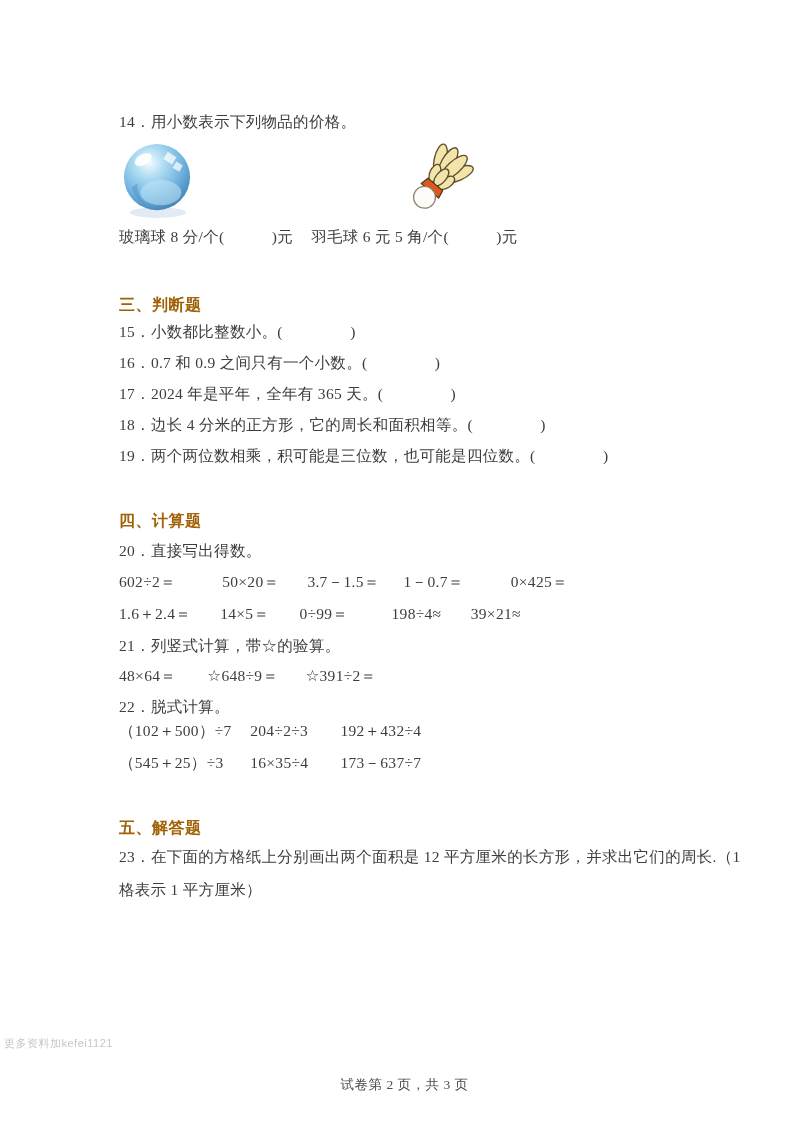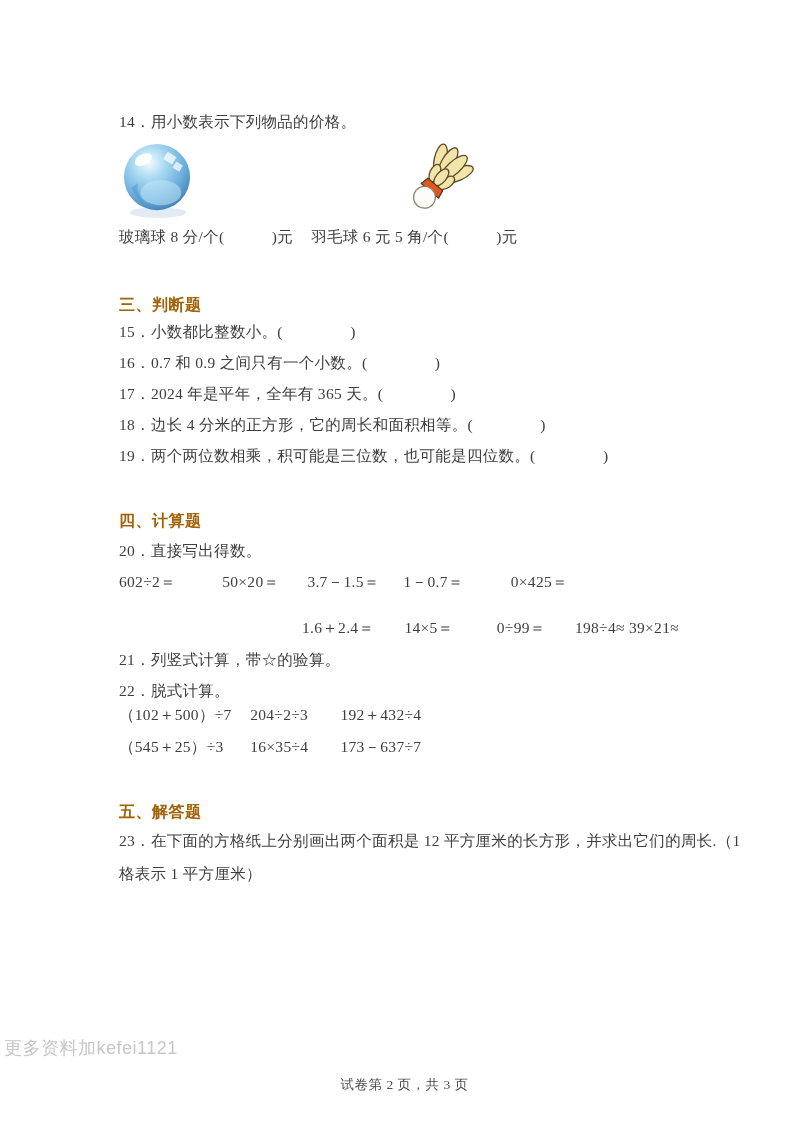--- a/index.html
+++ b/index.html
@@ -37,21 +37,21 @@
   .img{display:inline-block;}
   .shuttle{margin-left:204px;margin-top:-4px;}
   .marble{margin-top:3px;}
   .price-line{margin-top:7px;}
   .sec3{margin-top:48px;}
   .judge{margin-top:11px;}
   .judge-first{margin-top:7px;}
   .sec4{margin-top:45px;}
   .q20label{margin-top:10px;}
   .r20a{margin-top:11px;}
-  .r20b{margin-top:26px;text-align:right;}
+  .r20b{margin-top:12px;}
   .q21label{margin-top:12px;}
   .r21{margin-top:10px;}
   .q22label{margin-top:11px;font-family:Liberation Serif, serif;}
   .r22a{margin-top:4px;}
   .r22b{margin-top:12px;}
   .sec5{margin-top:45px;}
   .q23a{margin-top:9px;}
   .q23b{margin-top:13px;}
   
   .row span{display:inline-block;}
@@ -62,21 +62,21 @@
   .wk{display:inline-block;width:188px;}
   .footer{
     position:absolute;left:8px;top:1076px;width:100%;
     text-align:center;
     font-size:13.5px;color:#4c4c4c;
     font-family:"Liberation Serif","DejaVu Serif",serif;
     letter-spacing:0.5px;
   }
   .watermark{
     position:absolute;left:4px;top:1036px;
-    font-size:18px;color:#c7c7c7;
+    font-size:11px;color:#c7c7c7;
     font-family:"Liberation Sans","DejaVu Sans",sans-serif;
     letter-spacing:0.5px;
   }
 </style>
 </head>
 <body>
 
 <div class="page">
   <main class="content">
 
@@ -147,20 +147,25 @@
     </p>
     <p class="line row r20b">
       <span class="ce">1.6＋2.4＝</span>
       <span class="cf">14×5＝</span>
       <span class="cg">0÷99＝</span>
       <span class="ch">198÷4≈</span>
       <span>39×21≈</span>
     </p>
 
     <p class="line q21label">21．列竖式计算，带☆的验算。</p>
+    <p class="line row r21">
+      <span class="ci">48×64＝</span>
+      <span class="cj">☆648÷9＝</span>
+      <span>☆391÷2＝</span>
+    </p>
 
     <p class="line q22label">22．脱式计算。</p>
     <p class="line row r22a">
       <span class="ck">（102＋500）÷7</span>
       <span class="cl">204÷2÷3</span>
       <span>192＋432÷4</span>
     </p>
     <p class="line row r22b">
       <span class="ck">（545＋25）÷3</span>
       <span class="cl">16×35÷4</span>

